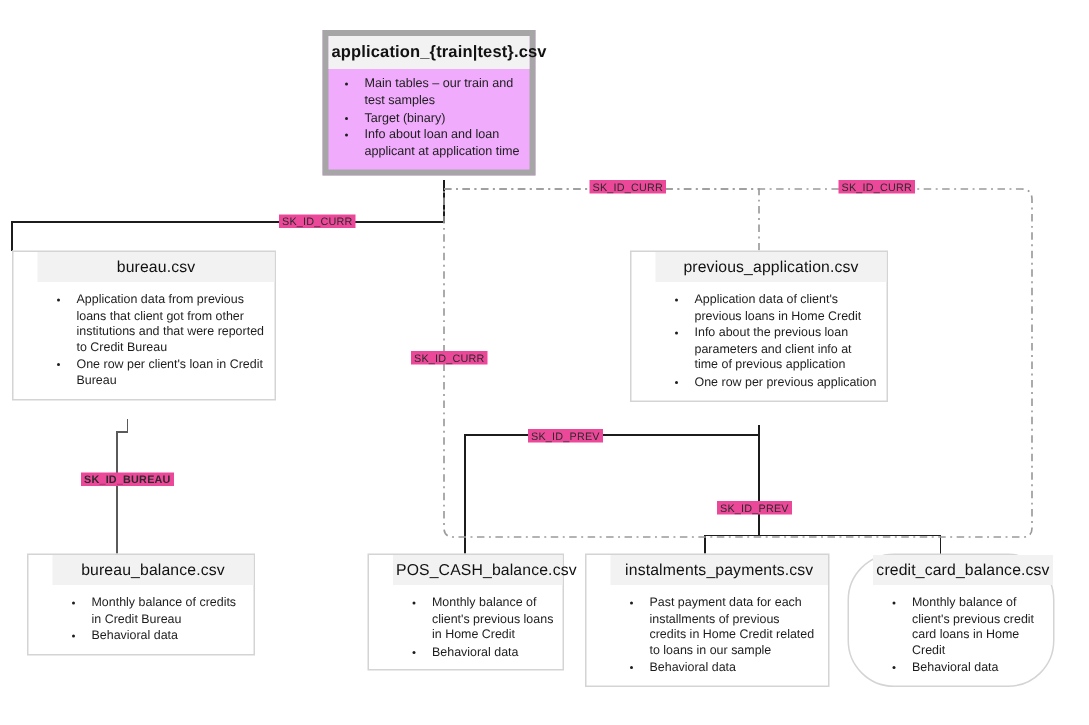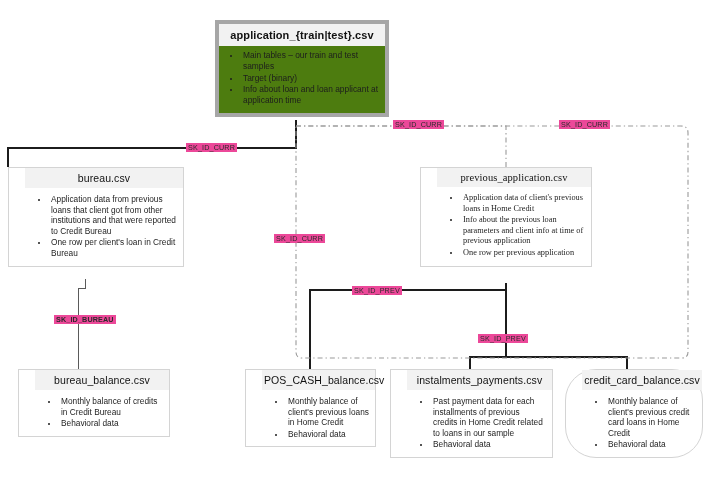--- a/index.html
+++ b/index.html
@@ -26,34 +26,34 @@
     margin:0;padding:6px 6px 6px 24px;list-style:disc;
   }
   .node li{
     font-size:8.3px;line-height:10.6px;margin:0 0 1px 0;color:#1d1d1d;
     padding-left:2px;
   }
   .node li::marker{font-size:8px;}
 
   
   #node-application{
-    left:215px;top:20px;width:174px;
+    left:215px;top:20px;width:142px;
     border:4px solid #a6a6a6;
-    background:#4d7c0f;
+    background:#f0abfc;
   }
   #node-application .hdr{
     font-weight:bold;font-size:11px;background:#f2f2f2;padding:5px 2px;
   }
   #node-application ul{padding:4px 6px 6px 22px;}
   #node-application li{font-size:8.4px;line-height:10.8px;}
 
   
   .lvl{border:1px solid #d4d4d4;padding-left:16px;}
   #node-bureau{left:8px;top:167px;width:176px;}
-  #node-previous{left:420px;top:167px;width:172px;font-family:Liberation Serif, serif;}
+  #node-previous{left:420px;top:167px;width:172px;}
 
   
   #node-bureau-balance{left:18px;top:369px;width:152px;}
   #node-pos{left:245px;top:369px;width:131px;}
   #node-instalments{left:390px;top:369px;width:163px;}
   #node-credit{left:565px;top:369px;width:138px;border-radius:31px;}
 
   .edge-label{
     position:absolute;
     font-size:7.2px;

